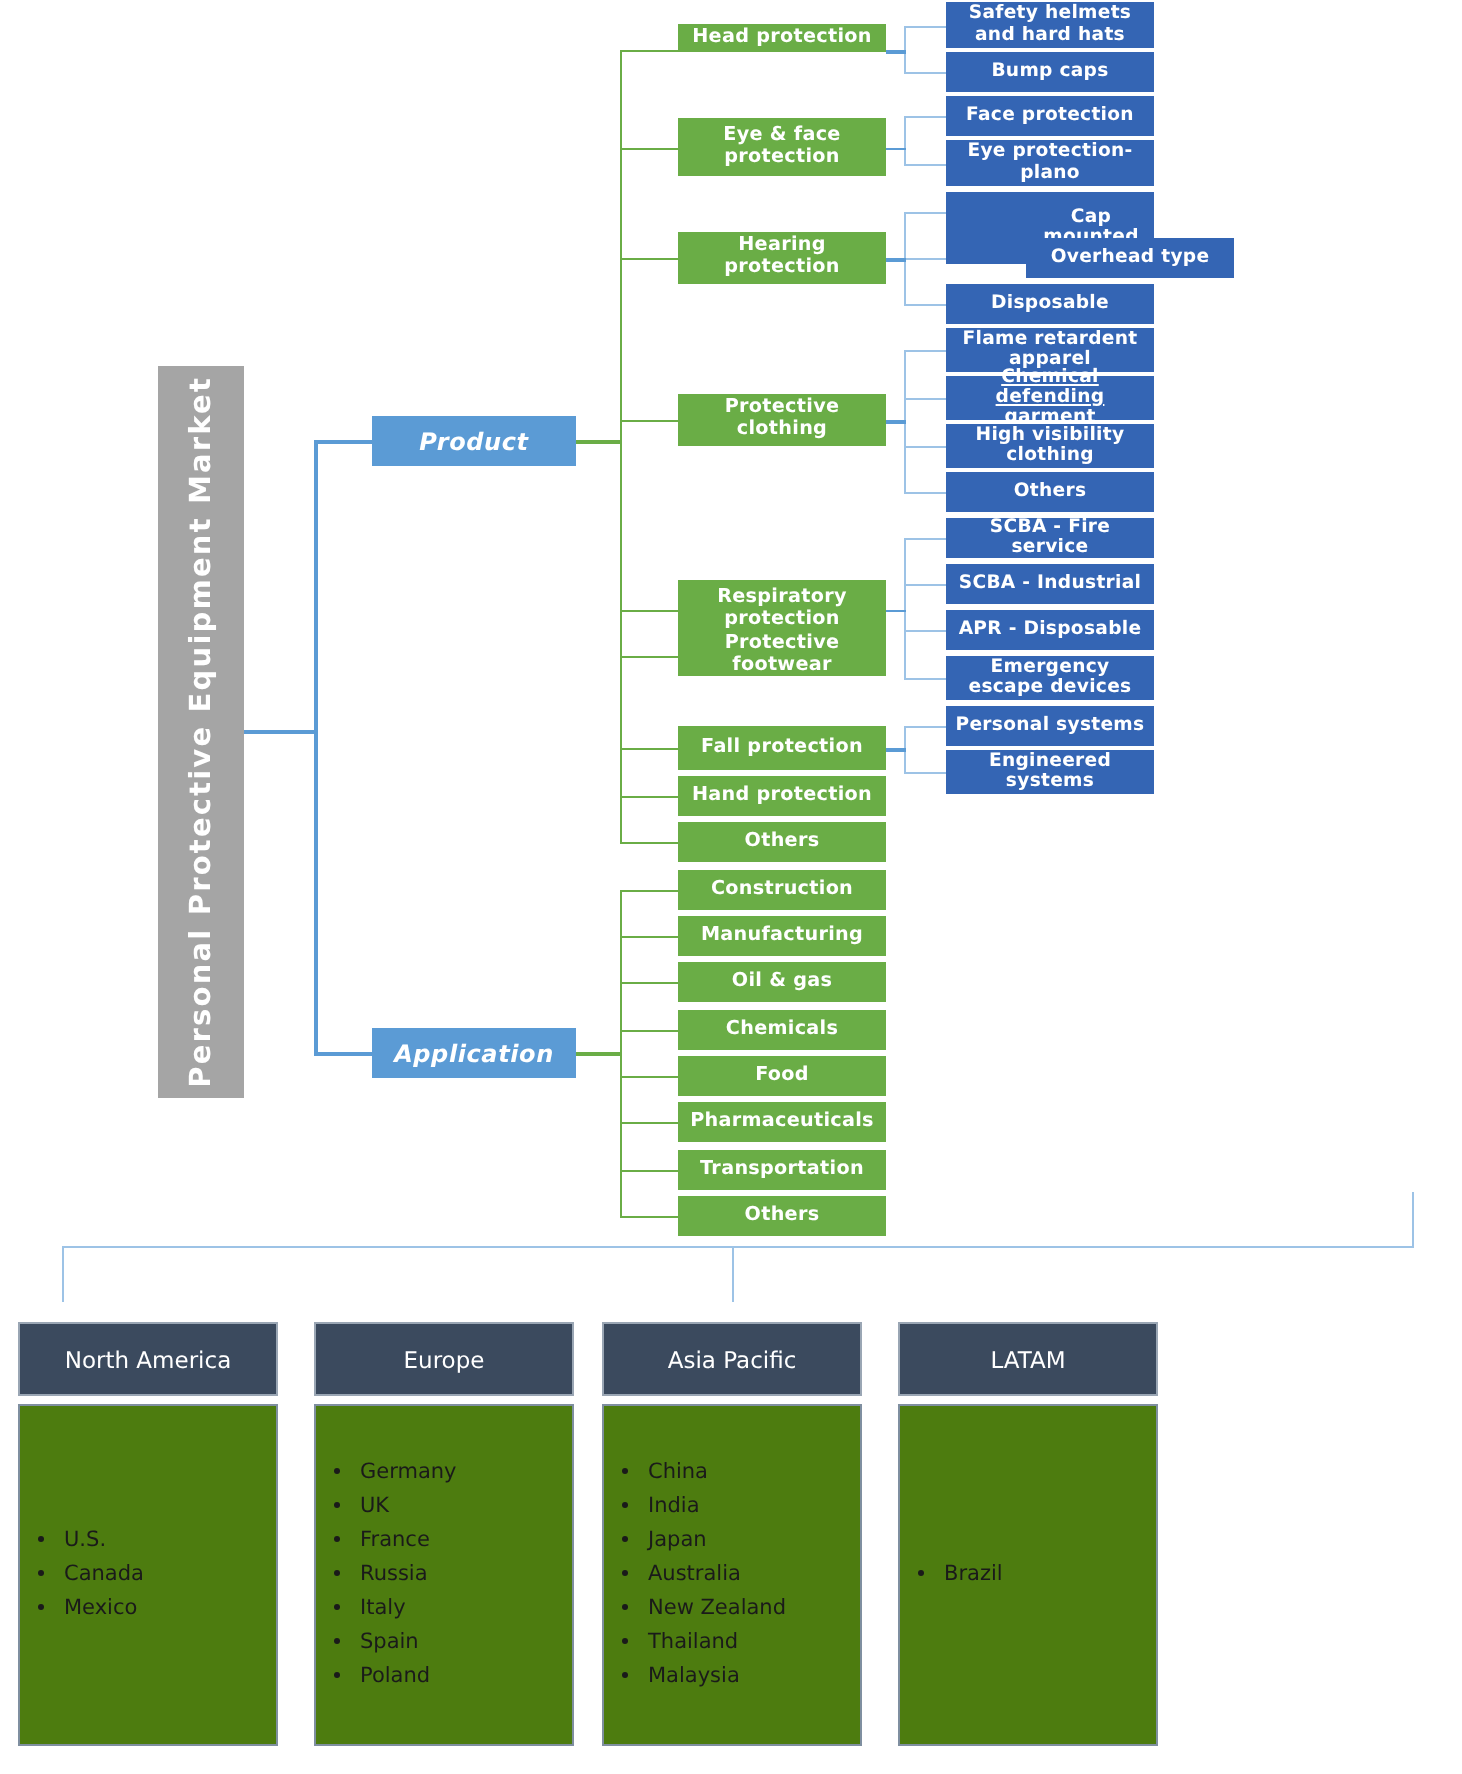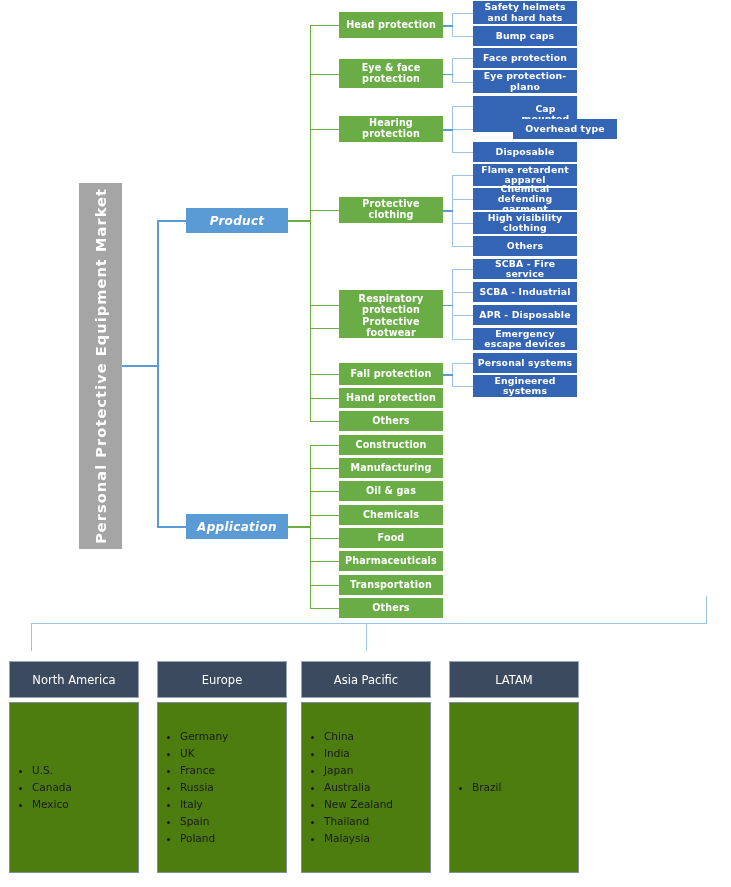--- a/index.html
+++ b/index.html
@@ -115,21 +115,21 @@
 <div id="canvas">
     <div class="root-bar">
       <span class="label">Personal Protective Equipment Market</span>
     </div>
     <div class="l1" style="top: 208px;">Product</div>
     <div class="l1" style="top: 514px;">Application</div>
     <div class="ln ln-blue" style="left: 122px; top: 365px; width: 36px; height: 1.5px;"></div>
     <div class="ln ln-blue" style="left: 157px; top: 220px; width: 1.5px; height: 306px;"></div>
     <div class="ln ln-blue" style="left: 157px; top: 220px; width: 30px; height: 1.5px;"></div>
     <div class="ln ln-blue" style="left: 157px; top: 526px; width: 30px; height: 1.5px;"></div>
-    <div class="l2" style="top: 12px; height: 26px;">Head protection</div>
+    <div class="l2" style="top: 12px; height: 14px;">Head protection</div>
     <div class="ln ln-green" style="left: 310px; top: 25px; width: 29px; height: 1.2px;"></div>
     <div class="l2" style="top: 59px; height: 29px;">Eye &amp; face protection</div>
     <div class="ln ln-green" style="left: 310px; top: 73.5px; width: 29px; height: 1.2px;"></div>
     <div class="l2" style="top: 116px; height: 26px;">Hearing protection</div>
     <div class="ln ln-green" style="left: 310px; top: 129px; width: 29px; height: 1.2px;"></div>
     <div class="l2" style="top: 197px; height: 26px;">Protective clothing</div>
     <div class="ln ln-green" style="left: 310px; top: 210px; width: 29px; height: 1.2px;"></div>
     <div class="l2" style="top: 290px; height: 29px;">Respiratory protection</div>
     <div class="ln ln-green" style="left: 310px; top: 304.5px; width: 29px; height: 1.2px;"></div>
     <div class="l2" style="top: 318px; height: 20px;">Protective footwear</div>
@@ -175,21 +175,21 @@
     <div class="l3" style="top: 96px; height: 36px; padding-left: 43px;">Cap mounted</div>
     <div class="ln ln-lightblue" style="left: 452px; top: 106px; width: 21px; height: 1.2px;"></div>
     <div class="l3" style="top: 119px; height: 20px; margin-left: 40px;">Overhead type</div>
     <div class="ln ln-lightblue" style="left: 452px; top: 129px; width: 21px; height: 1.2px;"></div>
     <div class="l3" style="top: 142px; height: 20px;">Disposable</div>
     <div class="ln ln-lightblue" style="left: 452px; top: 152px; width: 21px; height: 1.2px;"></div>
     <div class="ln ln-lightblue" style="left: 452px; top: 106px; width: 1.2px; height: 46px;"></div>
     <div class="ln ln-blue" style="left: 443px; top: 129px; width: 10px; height: 1.5px;"></div>
     <div class="l3" style="top: 164px; height: 22px;">Flame retardent apparel</div>
     <div class="ln ln-lightblue" style="left: 452px; top: 175px; width: 21px; height: 1.2px;"></div>
-    <div class="l3" style="top: 188px; height: 22px;">Chemical defending garment</div>
+    <div class="l3" style="top: 188px; height: 22px; text-decoration: underline;">Chemical defending garment</div>
     <div class="ln ln-lightblue" style="left: 452px; top: 199px; width: 21px; height: 1.2px;"></div>
     <div class="l3" style="top: 212px; height: 22px;">High visibility clothing</div>
     <div class="ln ln-lightblue" style="left: 452px; top: 223px; width: 21px; height: 1.2px;"></div>
     <div class="l3" style="top: 236px; height: 20px;">Others</div>
     <div class="ln ln-lightblue" style="left: 452px; top: 246px; width: 21px; height: 1.2px;"></div>
     <div class="ln ln-lightblue" style="left: 452px; top: 175px; width: 1.2px; height: 71px;"></div>
     <div class="ln ln-blue" style="left: 443px; top: 210px; width: 10px; height: 1.5px;"></div>
     <div class="l3" style="top: 259px; height: 20px;">SCBA - Fire service</div>
     <div class="ln ln-lightblue" style="left: 452px; top: 269px; width: 21px; height: 1.2px;"></div>
     <div class="l3" style="top: 282px; height: 20px;">SCBA - Industrial</div>

